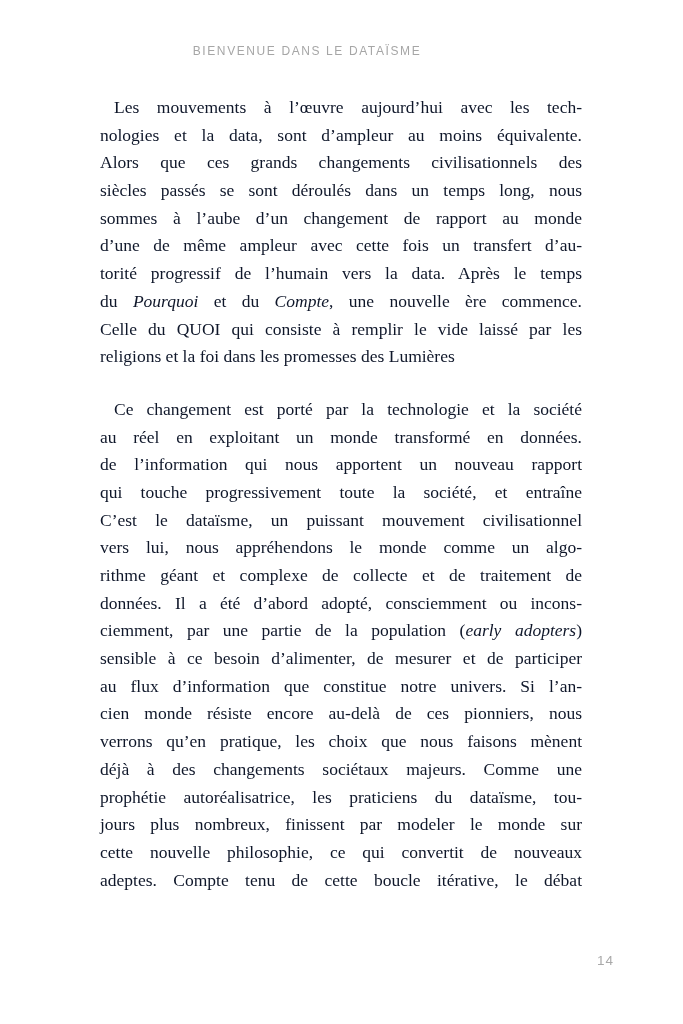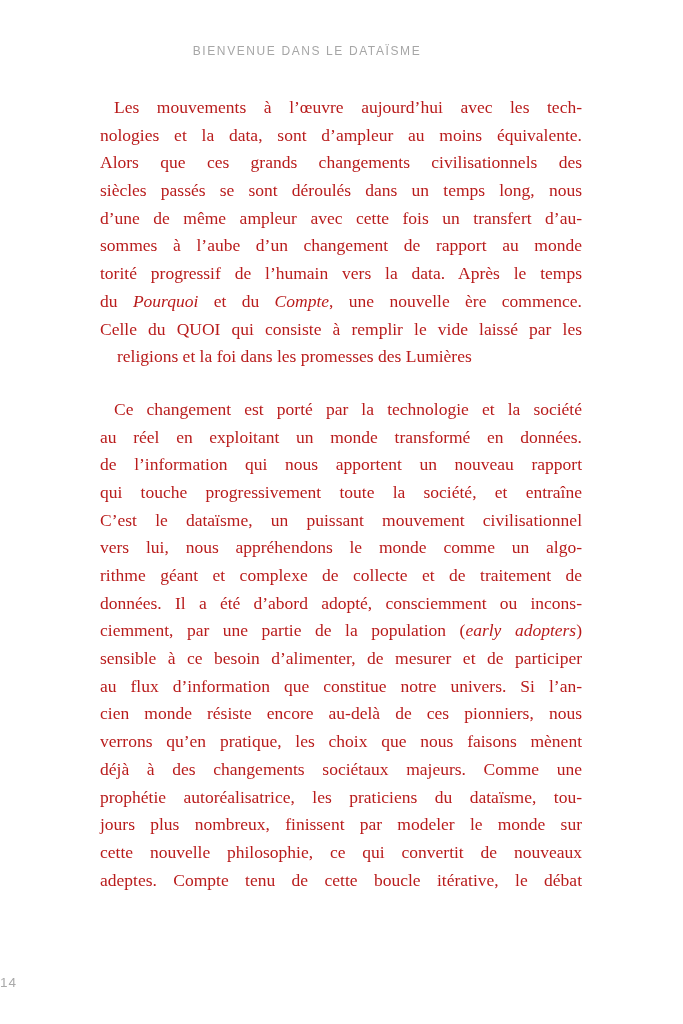--- a/index.html
+++ b/index.html
@@ -26,71 +26,69 @@
     letter-spacing: 1.6px;
     color: #a6a6a6;
   }
   .body-text {
     position: absolute;
     top: 94px;
     left: 100px;
     width: 482px;
     font-family: "Liberation Serif", serif;
     font-size: 17.5px;
-    color: #b91c1c;
+    color: #0f172a;
   }
   .paragraph + .paragraph {
     margin-top: 25px;
   }
   .line {
     height: 27.7px;
     line-height: 27.7px;
     text-align: justify;
     text-align-last: justify;
     text-justify: inter-word;
     white-space: normal;
     overflow: visible;
   }
   .line-first {
     text-indent: 14px;
   }
   .line-last-ragged {
     text-align-last: left;
-    margin-left: 17px;
   }
   .italic {
     font-style: italic;
   }
   .page-number {
     position: absolute;
     top: 953px;
     left: 0;
     right: 0;
-    text-align: left;
+    text-align: right;
     font-family: "Liberation Sans", sans-serif;
     font-size: 13.5px;
     color: #a9a9a9;
     letter-spacing: 1px;
-    margin-top: 22px;
   }
 </style>
 </head>
 <body>
 
 <div class="page">
   <div class="running-head">BIENVENUE DANS LE DATAÏSME</div>
 
   <div class="body-text">
       <div class="paragraph">
         <div class="line line-first"><span>Les mouvements à l’œuvre aujourd’hui avec les tech-</span></div>
         <div class="line"><span>nologies et la data, sont d’ampleur au moins équivalente.</span></div>
         <div class="line"><span>Alors que ces grands changements civilisationnels des</span></div>
         <div class="line"><span>siècles passés se sont déroulés dans un temps long, nous</span></div>
+        <div class="line"><span>sommes à l’aube d’un changement de rapport au monde</span></div>
         <div class="line"><span>d’une de même ampleur avec cette fois un transfert d’au-</span></div>
-        <div class="line"><span>sommes à l’aube d’un changement de rapport au monde</span></div>
         <div class="line"><span>torité progressif de l’humain vers la data. Après le temps</span></div>
         <div class="line"><span>du </span><span class="italic">Pourquoi</span><span> et du </span><span class="italic">Compte</span><span>, une nouvelle ère commence.</span></div>
         <div class="line"><span>Celle du QUOI qui consiste à remplir le vide laissé par les</span></div>
         <div class="line line-last-ragged"><span>religions et la foi dans les promesses des Lumières</span></div>
       </div>
       <div class="paragraph">
         <div class="line line-first"><span>Ce changement est porté par la technologie et la société</span></div>
         <div class="line"><span>au réel en exploitant un monde transformé en données.</span></div>
         <div class="line"><span>de l’information qui nous apportent un nouveau rapport</span></div>
         <div class="line"><span>qui touche progressivement toute la société, et entraîne</span></div>

